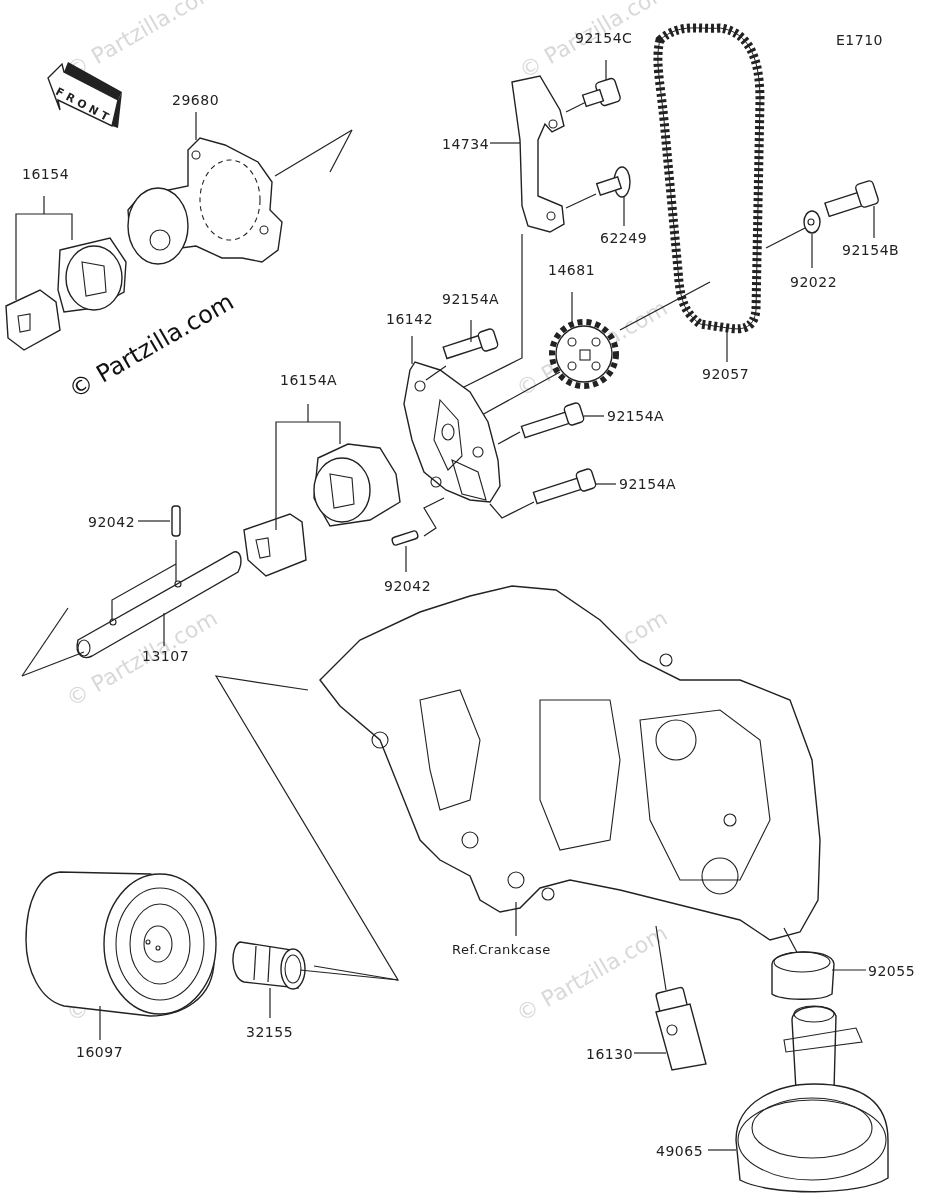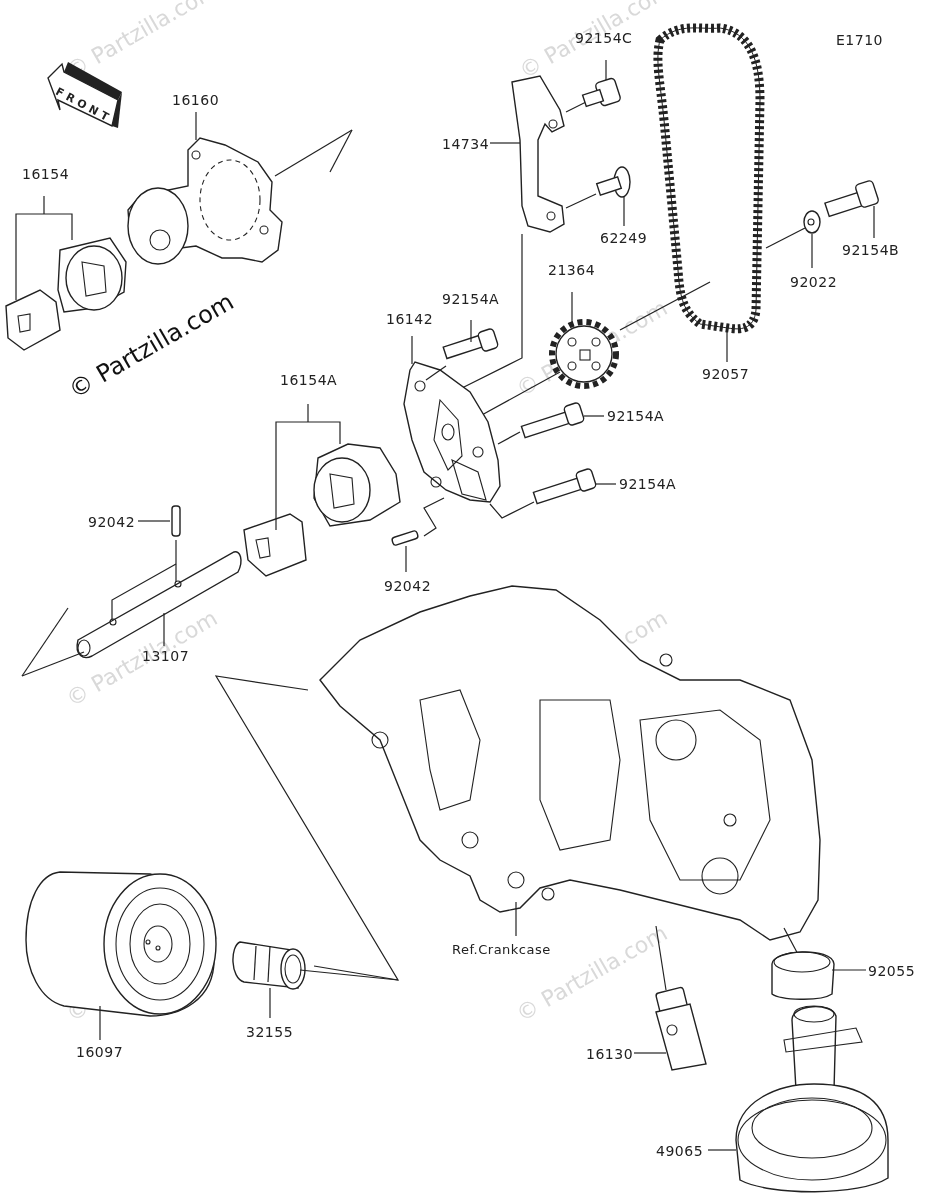--- a/index.html
+++ b/index.html
@@ -235,29 +235,29 @@
       <ellipse class="pt2" cx="814" cy="1014" rx="20" ry="8"></ellipse>
       <path class="pt2" d="M784,1040 L856,1028 L862,1042 L786,1052 Z"></path>
       <path class="pt" d="M736,1140 C736,1100 780,1084 814,1084 C860,1084 888,1100 888,1140 L888,1178 C860,1196 770,1196 740,1180 Z"></path>
       <ellipse class="pt2" cx="812" cy="1140" rx="74" ry="40"></ellipse>
       <ellipse class="pt2" cx="812" cy="1128" rx="60" ry="30"></ellipse>
       <line class="ln" x1="708" y1="1150" x2="736" y2="1150"></line>
     </g>
   </svg>
 
   <div class="label" style="left:836px; top:32px;">E1710</div>
-  <div class="label" style="left:172px; top:92px;">16160</div>
+  <div class="label" style="left:172px; top:92px;">29680</div>
   <div class="label" style="left:22px; top:166px;">16154</div>
   <div class="label" style="left:442px; top:136px;">14734</div>
   <div class="label" style="left:575px; top:30px;">92154C</div>
   <div class="label" style="left:600px; top:230px;">62249</div>
   <div class="label" style="left:702px; top:366px;">92057</div>
   <div class="label" style="left:790px; top:274px;">92022</div>
   <div class="label" style="left:842px; top:242px;">92154B</div>
-  <div class="label" style="left:548px; top:262px;">21364</div>
+  <div class="label" style="left:548px; top:262px;">14681</div>
   <div class="label" style="left:442px; top:291px;">92154A</div>
   <div class="label" style="left:386px; top:311px;">16142</div>
   <div class="label" style="left:607px; top:408px;">92154A</div>
   <div class="label" style="left:619px; top:476px;">92154A</div>
   <div class="label" style="left:280px; top:372px;text-align:right;">16154A</div>
   <div class="label" style="left:88px; top:514px;">92042</div>
   <div class="label" style="left:384px; top:578px;">92042</div>
   <div class="label" style="left:142px; top:648px;">13107</div>
   <div class="label" style="left:76px; top:1044px;">16097</div>
   <div class="label" style="left:246px; top:1024px;">32155</div>

